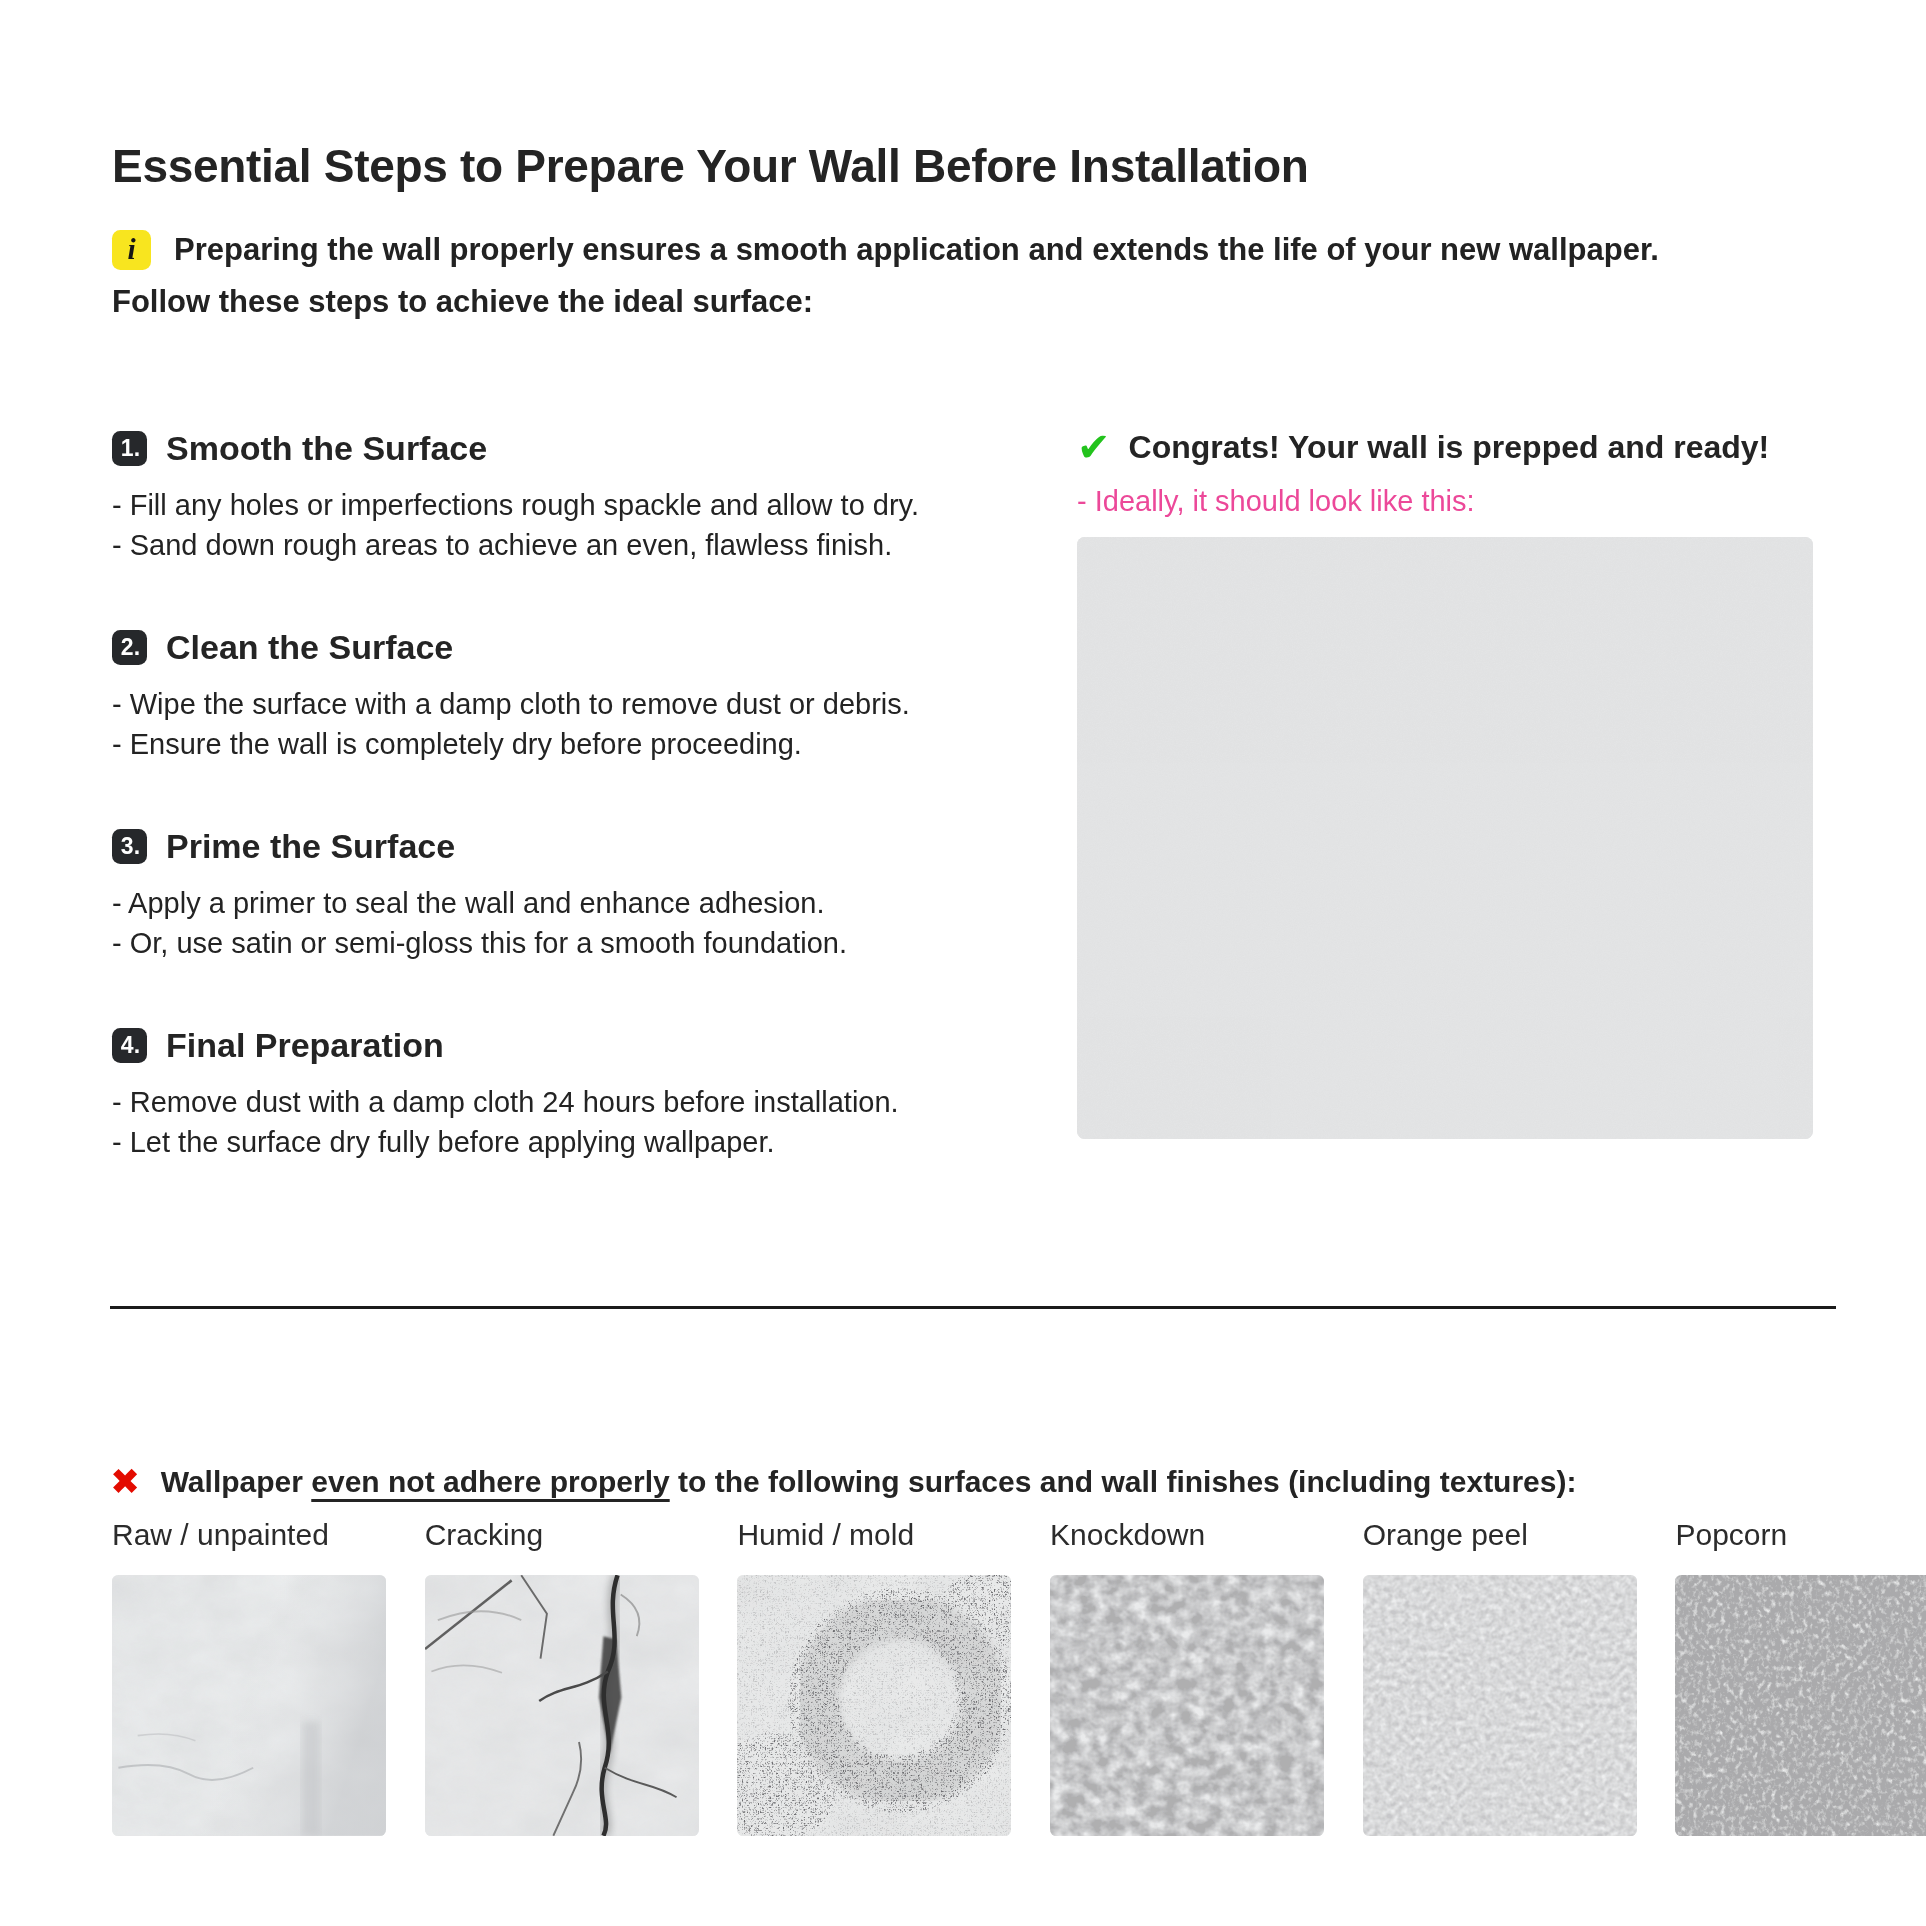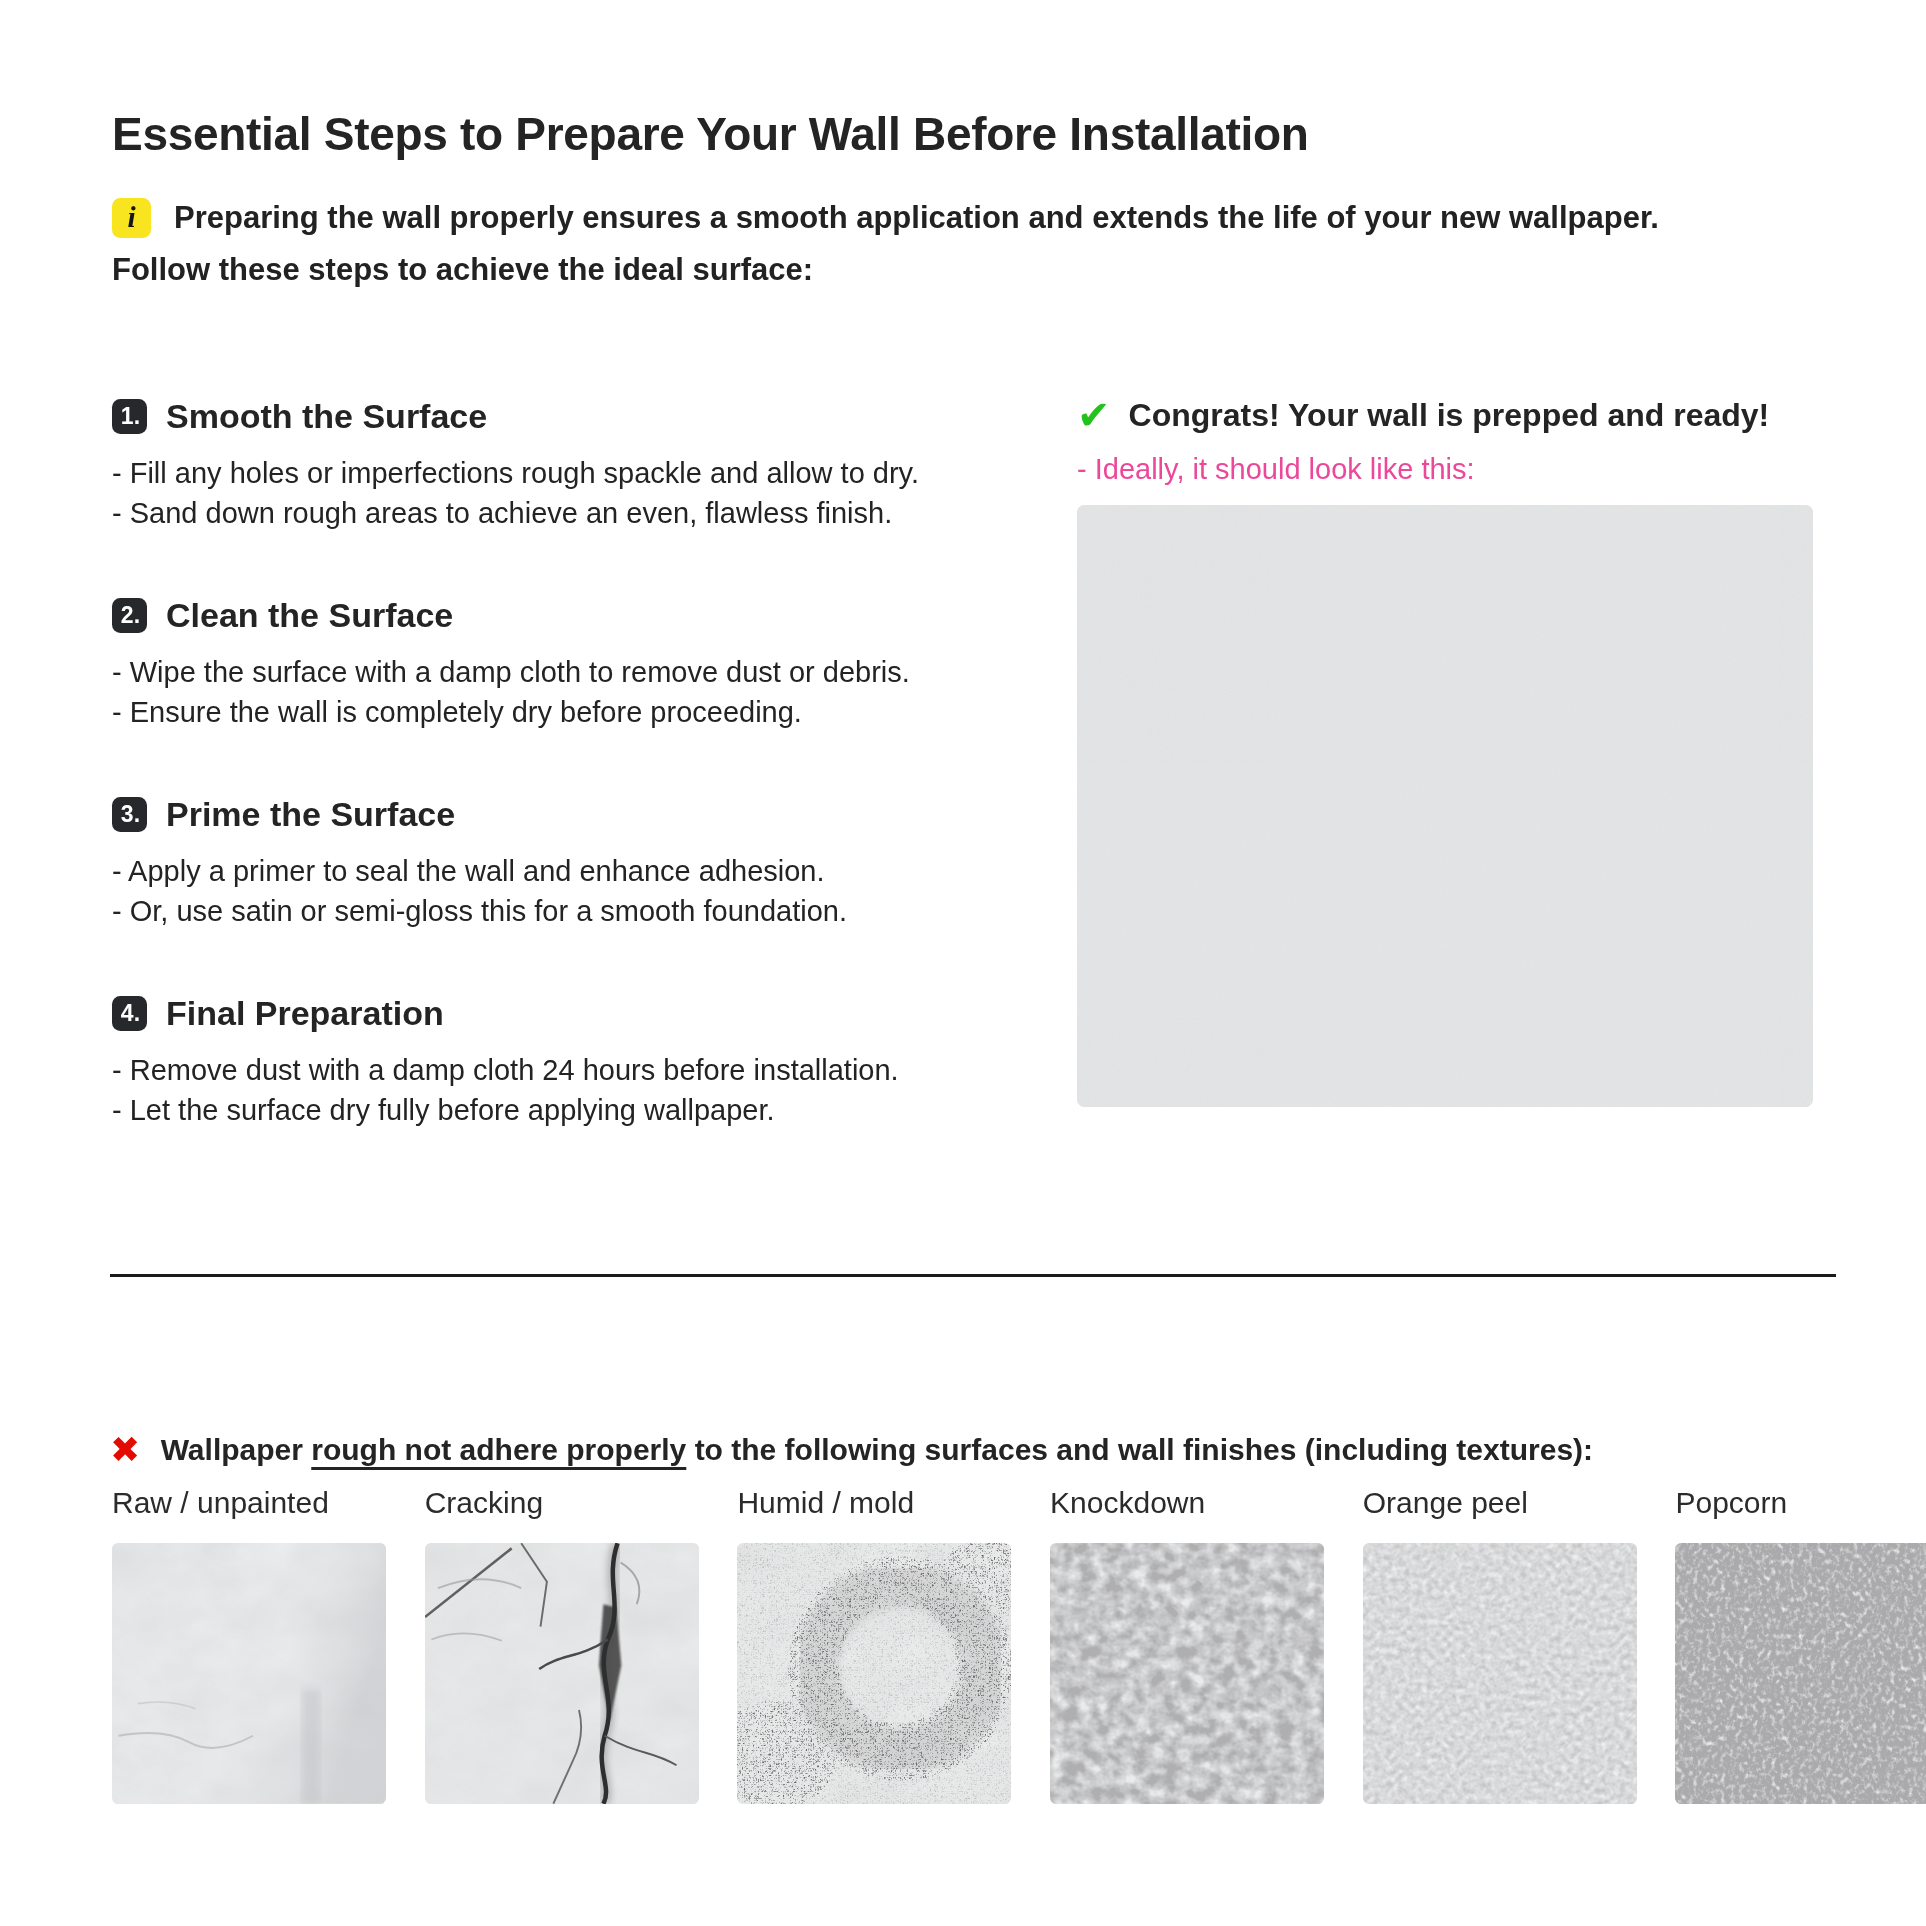--- a/index.html
+++ b/index.html
@@ -2,21 +2,21 @@
 <html style="font-size:10.3px"><head>
 <meta charset="utf-8">
 <style>
   * { margin:0; padding:0; box-sizing:border-box; }
   html,body { background:#ffffff; }
   body {
     width:1926px; height:1926px; position:relative;
     font-family:"Liberation Sans","DejaVu Sans",sans-serif;
     color:#232323;
   }
-  .abs { position:absolute; }
+  .abs { position:absolute;margin-top:32px; }
 
   
   .page-title {
     left:112px; top:107px;
     font-size:46px; font-weight:700; color:#242424;
     white-space:nowrap; letter-spacing:-0.3px;
   }
 
   
   .intro { left:112px; top:193px; }
@@ -192,21 +192,21 @@
       <rect width="1146" height="938" fill="#e5e6e7"></rect>
       <rect width="1146" height="938" filter="url(#t-wallnoise)" opacity="0.16"></rect>
     </svg>
   </div>
 </div>
 
 <div class="abs divider"></div>
 
 <div class="abs warning">
   <span class="x-icon">✖</span>
-  <span class="warning-text"><span>Wallpaper </span><span class="warning-underline">rough not adhere properly</span><span> to the following surfaces and wall finishes (including textures):</span></span>
+  <span class="warning-text"><span>Wallpaper </span><span class="warning-underline">even not adhere properly</span><span> to the following surfaces and wall finishes (including textures):</span></span>
 </div>
 
 <div class="abs surfaces">
 
   <div class="surface-card">
     <div class="surface-label">Raw / unpainted</div>
     <div class="surface-img">
       <svg viewBox="0 0 427 406">
         <rect width="427" height="406" fill="#eef0f1"></rect>
         <rect width="427" height="406" filter="url(#t-raw)" opacity="0.55"></rect>

